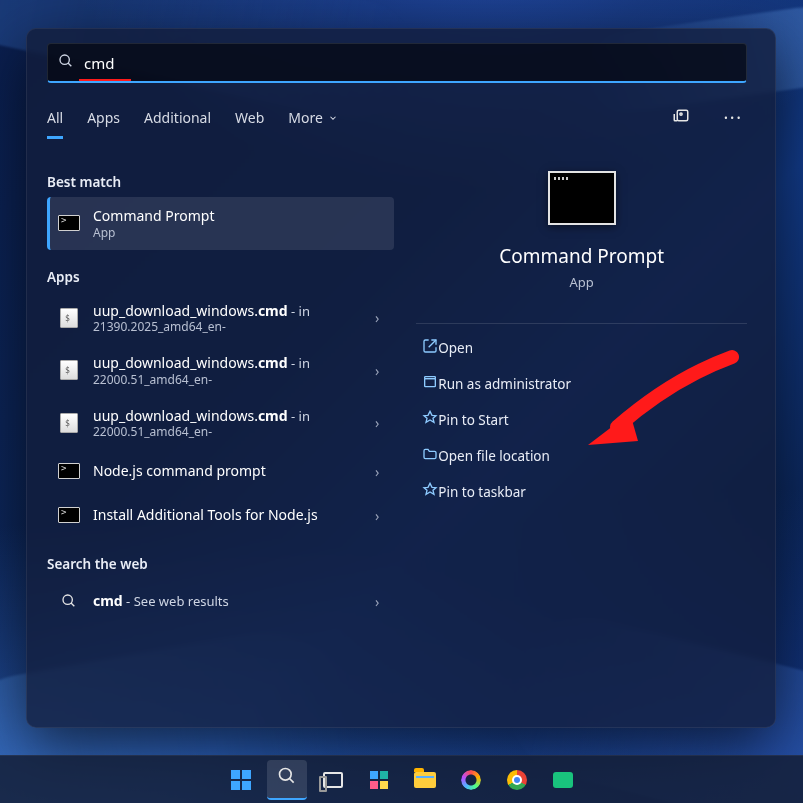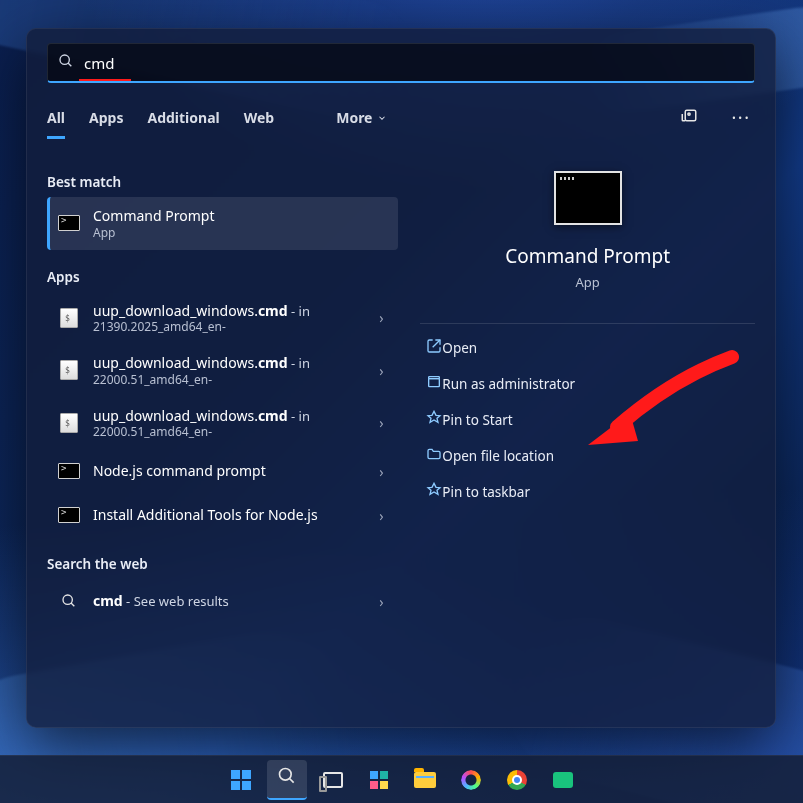--- a/index.html
+++ b/index.html
@@ -30,21 +30,21 @@
 
   
   .panel {
     position: absolute;
     left: 26px; top: 28px; width: 750px; height: 700px;
     background: rgba(18,28,58,.78);
     backdrop-filter: blur(2px);
     border: 1px solid rgba(255,255,255,.07);
     border-radius: 10px;
     box-shadow: 0 20px 60px rgba(0,0,0,.6);
-    padding: 14px 20px 20px 20px;
+    padding: 14px 28px 20px 20px;
     display: flex; flex-direction: column;
   }
 
   
   .search-box {
     display:flex; align-items:center; gap:8px;
     height: 40px;
     background: rgba(0,0,0,.55);
     border: 1px solid rgba(255,255,255,.1);
     border-bottom: 2px solid #3ea6ff;
@@ -56,26 +56,26 @@
     flex:1; background:transparent; border:none; outline:none;
     color:#fff; font-size:15px; font-family:inherit; caret-color:#3ea6ff;
   }
   .underline-red { position:relative; top:-4px; height:2px; background:#ff1a1a; width:52px; margin-left:32px; }
 
   
   .filters {
     display:flex; align-items:center; margin-top:18px; gap:24px;
     font-size:14px; color:#d8dce6;
   }
-  .filters .tab { cursor:pointer; padding:4px 0; position:relative;font-weight:bold;}
+  .filters .tab { cursor:pointer; padding:4px 0; position:relative;}
   .filters .tab.active::after{
     content:""; position:absolute; left:0; right:0; bottom:-8px;
     height:3px; background:#3ea6ff;
   }
-  .filters .more { display:flex; align-items:center; gap:5px;margin-left:38px;}
+  .filters .more { display:flex; align-items:center; gap:5px;}
   .filters .spacer { flex:1; }
   .hdr-icon { width:28px; height:28px; display:flex; align-items:center; justify-content:center;
               cursor:pointer; color:#e6e6e6; }
   .hdr-icon svg{ width:18px; height:18px; stroke:#e6e6e6; fill:none; stroke-width:2;}
   .ellipsis { font-size:18px; letter-spacing:1.5px; line-height:0; }
 
   
   .body { display:flex; gap:22px; margin-top:36px; flex:1; min-height:0;}
   .left  { flex:1.05; display:flex; flex-direction:column;}
   .right { flex:1;    display:flex; flex-direction:column; margin-top:-2px;}

